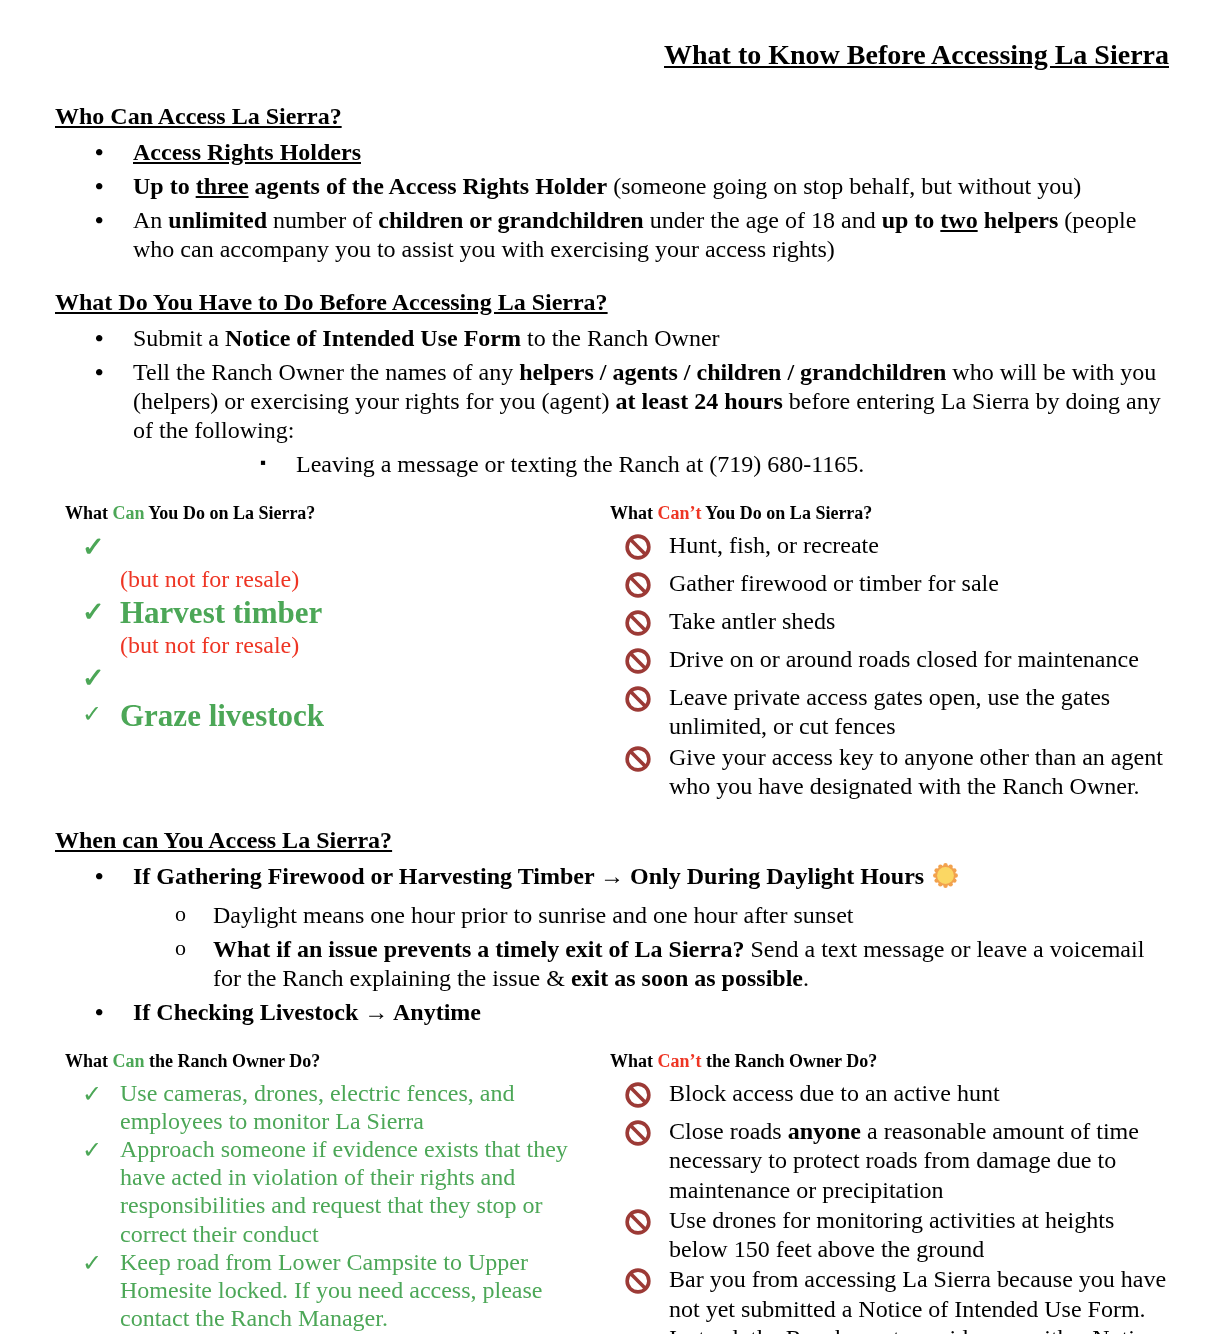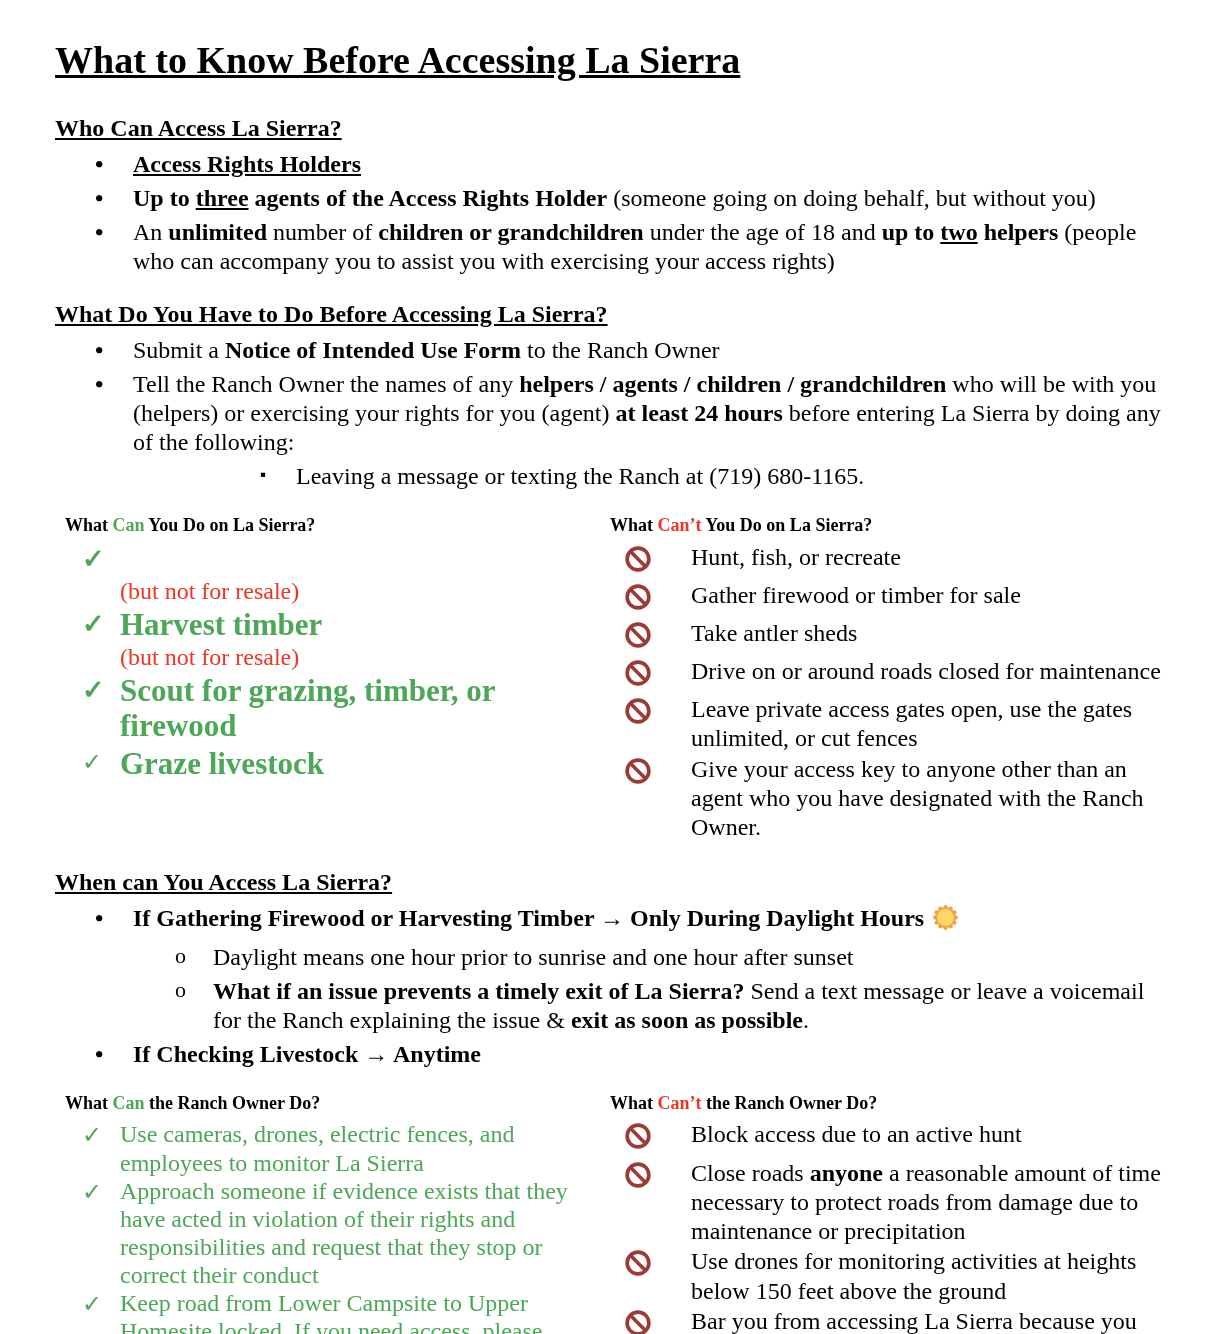--- a/index.html
+++ b/index.html
@@ -7,21 +7,21 @@
     position:relative;
     width:1224px; height:1334px;
     box-sizing:border-box;
     padding:38px 55px 0 55px;
     overflow:hidden;
     background:#fff;
     font-family:"Liberation Serif","DejaVu Serif",serif;
     font-size:24px; line-height:1.21; color:#000;
   }
   .title {
-    text-align:left; font-size:38px; font-weight:bold;
+    text-align:right; font-size:28px; font-weight:bold;
     text-decoration:underline; margin:0 0 30px 0;
   }
   .sec-heading {
     font-weight:bold; text-decoration:underline;
     font-size:24px; margin:0 0 7px 0;
   }
   .sec { margin-bottom:24px; }
   .row { display:flex; align-items:flex-start; margin-bottom:5px; }
   .row .marker { flex:none; }
   .lvl1 { padding-left:40px; }
@@ -41,21 +41,21 @@
   .can-item { display:flex; align-items:flex-start; }
   .can-item .check { flex:none; width:38px; padding-left:17px;
     color:var(--green); font-weight:bold; font-size:27px; line-height:1.25; }
   .can-item .check.thin { font-weight:normal; font-size:24px; }
   .can-main { flex:1; color:var(--green); font-weight:bold;
     font-size:31px; line-height:1.12; }
   .can-note { color:var(--red); font-size:24px; line-height:1.1;
     padding-left:55px; margin:1px 0 4px 0; }
   .can-gap { margin-bottom:3px; }
 
-  .no-item { display:flex; align-items:flex-start; padding-left:14px; margin-bottom:1px;gap:22px; }
+  .no-item { display:flex; align-items:flex-start; padding-left:14px; margin-bottom:1px; }
   .no-item .no-wrap { flex:none; width:45px; padding-top:2px; }
   .no-text { flex:1; line-height:1.22; }
 
   .owner-can .can-item .check { font-weight:normal; font-size:24px; line-height:1.3; }
   .owner-can-text { flex:1; color:var(--green); font-size:24px; line-height:1.17; }
 
   .sun { vertical-align:-5px; margin-left:8px; }
 </style>
 </head>
 <body>
@@ -92,21 +92,21 @@
   <h1 class="title">What to Know Before Accessing La Sierra</h1>
 
   <div class="sec">
     <div class="sec-heading">Who Can Access La Sierra?</div>
     <div class="row lvl1">
       <span class="marker">•</span>
       <div class="content"><span style="font-weight: bold; text-decoration: underline;">Access Rights Holders</span></div>
     </div>
     <div class="row lvl1">
       <span class="marker">•</span>
-      <div class="content"><span style="font-weight: bold;">Up to </span><span style="font-weight: bold; text-decoration: underline;">three</span><span style="font-weight: bold;"> agents of the Access Rights Holder</span><span> (someone going on doing behalf, but without you)</span></div>
+      <div class="content"><span style="font-weight: bold;">Up to </span><span style="font-weight: bold; text-decoration: underline;">three</span><span style="font-weight: bold;"> agents of the Access Rights Holder</span><span> (someone going on stop behalf, but without you)</span></div>
     </div>
     <div class="row lvl1">
       <span class="marker">•</span>
       <div class="content"><span>An </span><span style="font-weight: bold;">unlimited</span><span> number of </span><span style="font-weight: bold;">children or grandchildren</span><span> under the age of 18 and </span><span style="font-weight: bold;">up to </span><span style="font-weight: bold; text-decoration: underline;">two</span><span style="font-weight: bold;"> helpers</span><span> (people who can accompany you to assist you with exercising your access rights)</span></div>
     </div>
   </div>
 
   <div class="sec">
     <div class="sec-heading">What Do You Have to Do Before Accessing La Sierra?</div>
     <div class="row lvl1">
@@ -133,21 +133,20 @@
       <div class="can-note">(but not for resale)</div>
 
       <div class="can-item">
         <span class="check">✓</span>
         <div class="can-main">Harvest timber</div>
       </div>
       <div class="can-note">(but not for resale)</div>
 
       <div class="can-item can-gap">
         <span class="check">✓</span>
-        <div class="can-main">Scout for grazing, timber, or firewood</div>
       </div>
 
       <div class="can-item">
         <span class="check thin">✓</span>
         <div class="can-main">Graze livestock</div>
       </div>
     </div>
 
     <div class="col-right">
       <div class="col-heading"><span style="font-weight: bold;">What </span><span style="font-weight: bold; color: rgb(238, 53, 36);">Can’t</span><span style="font-weight: bold;"> You Do on La Sierra?</span></div>

